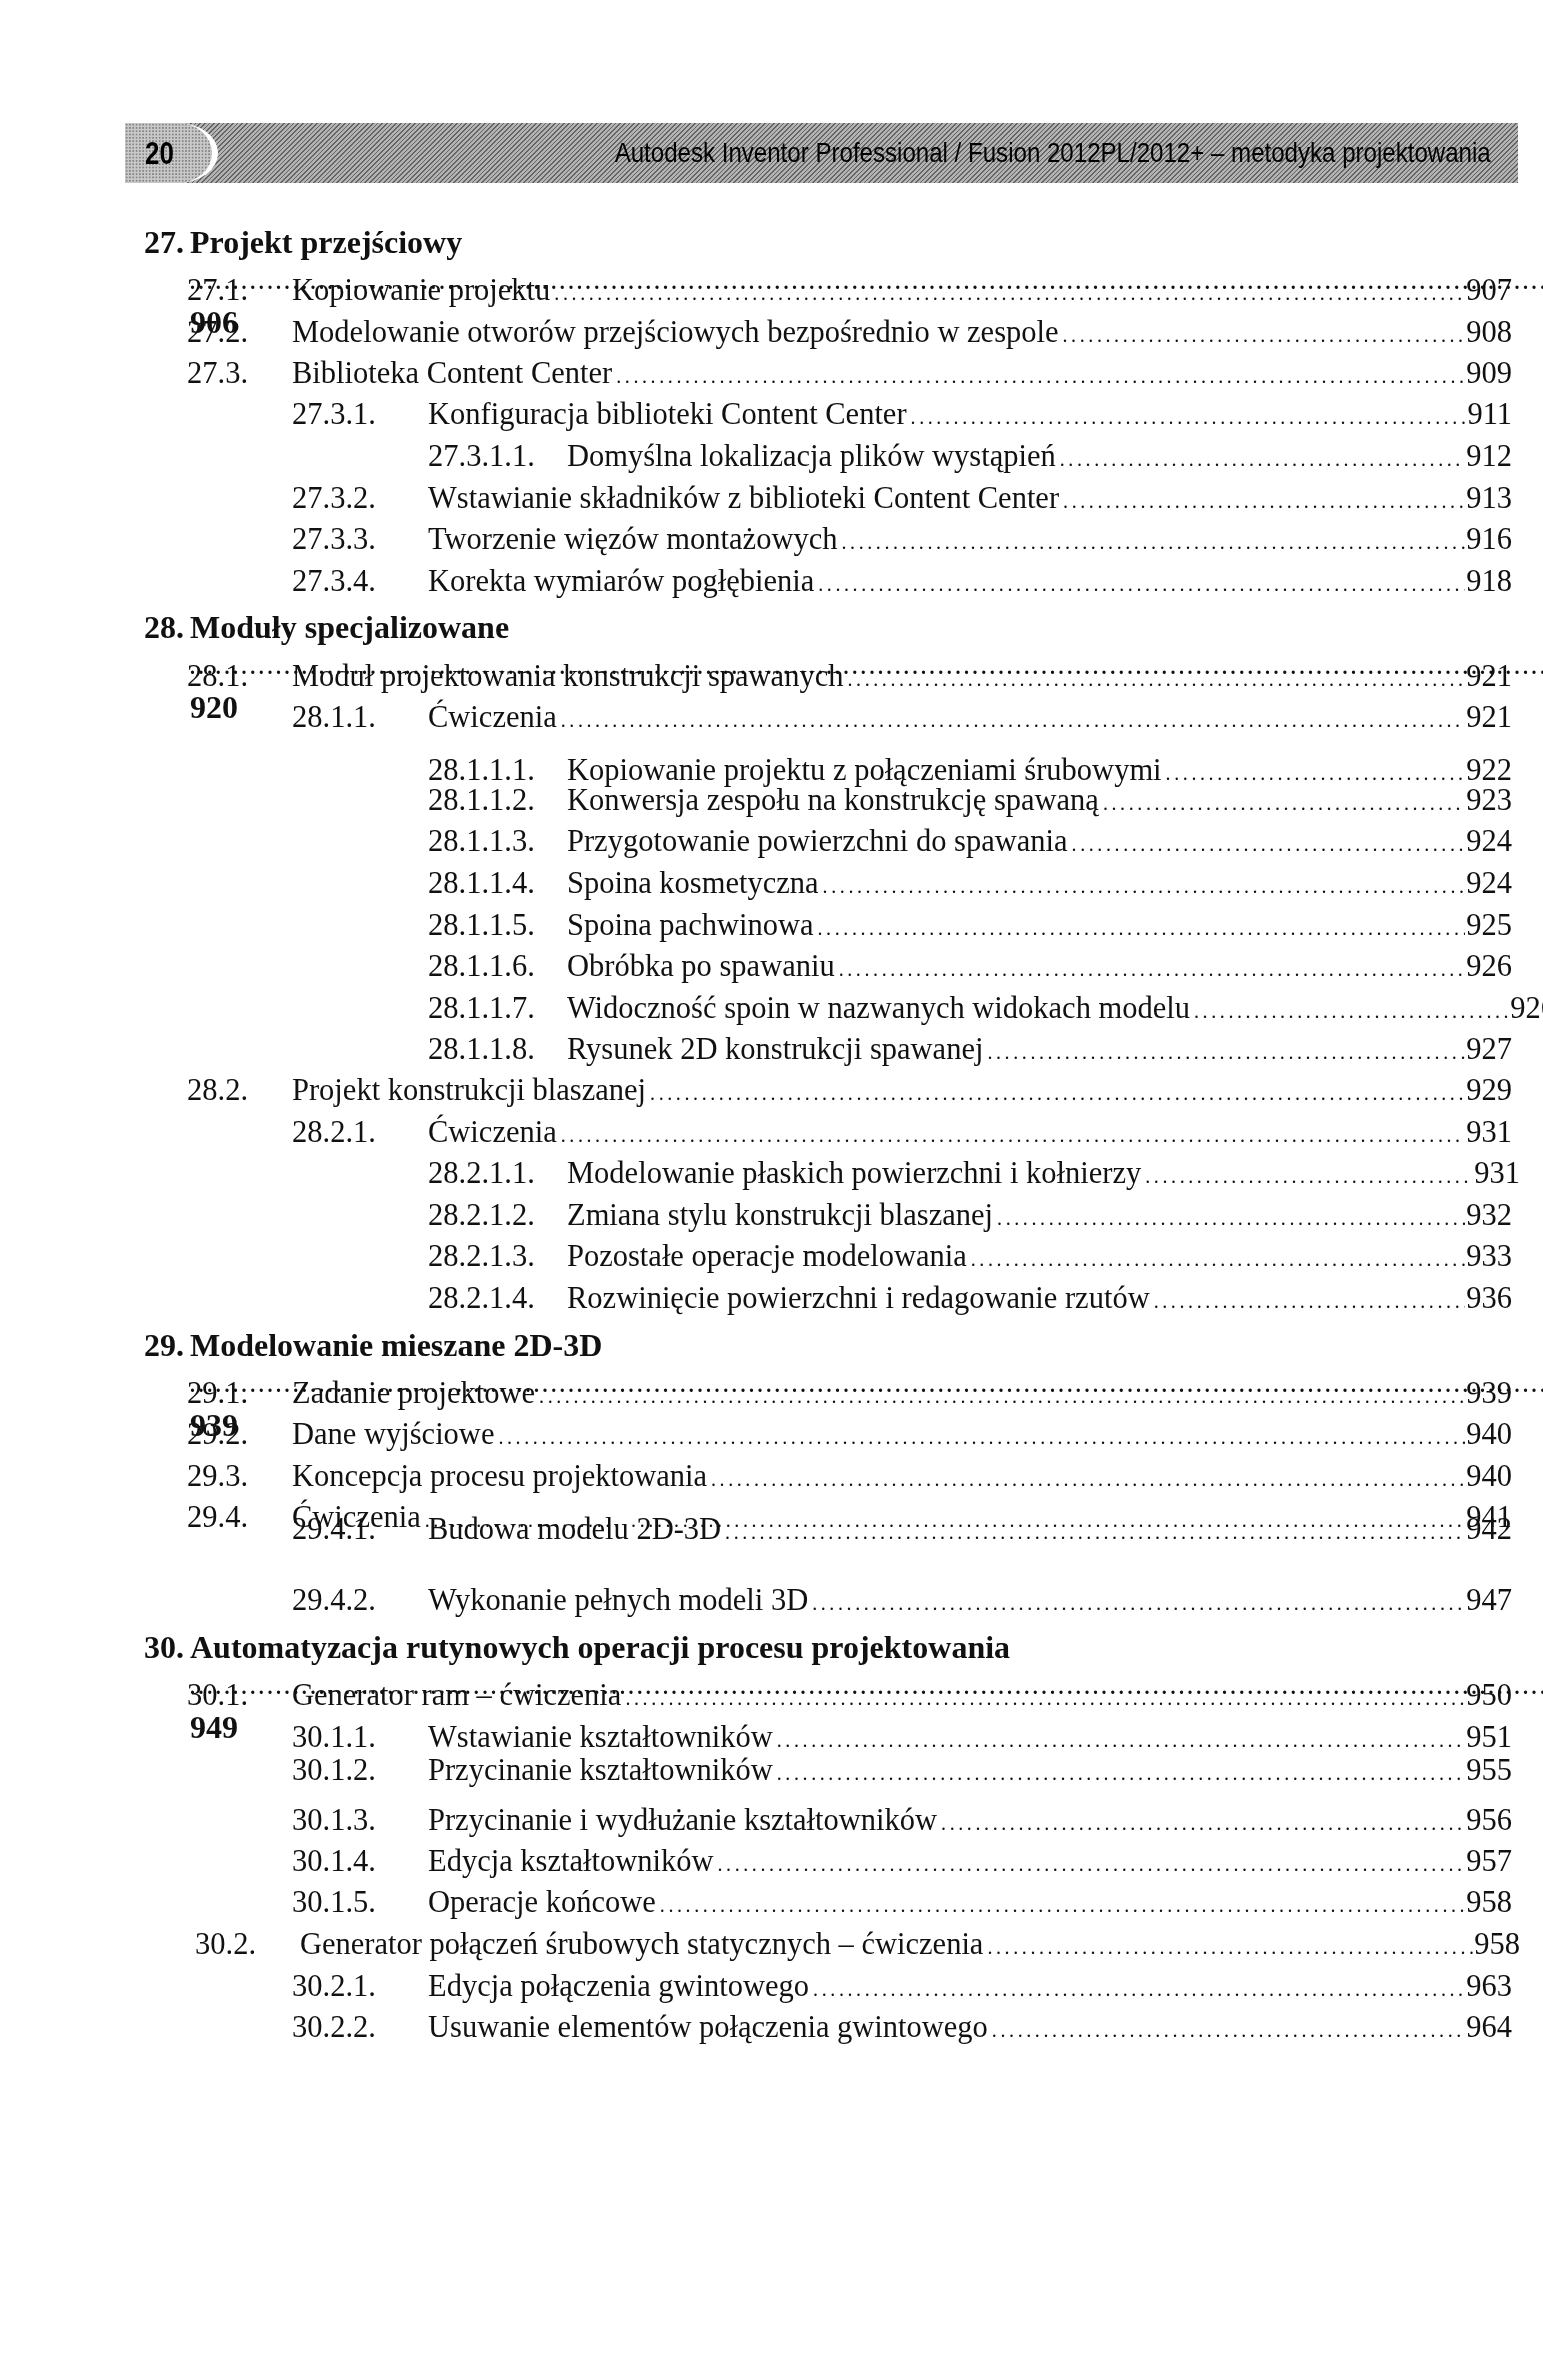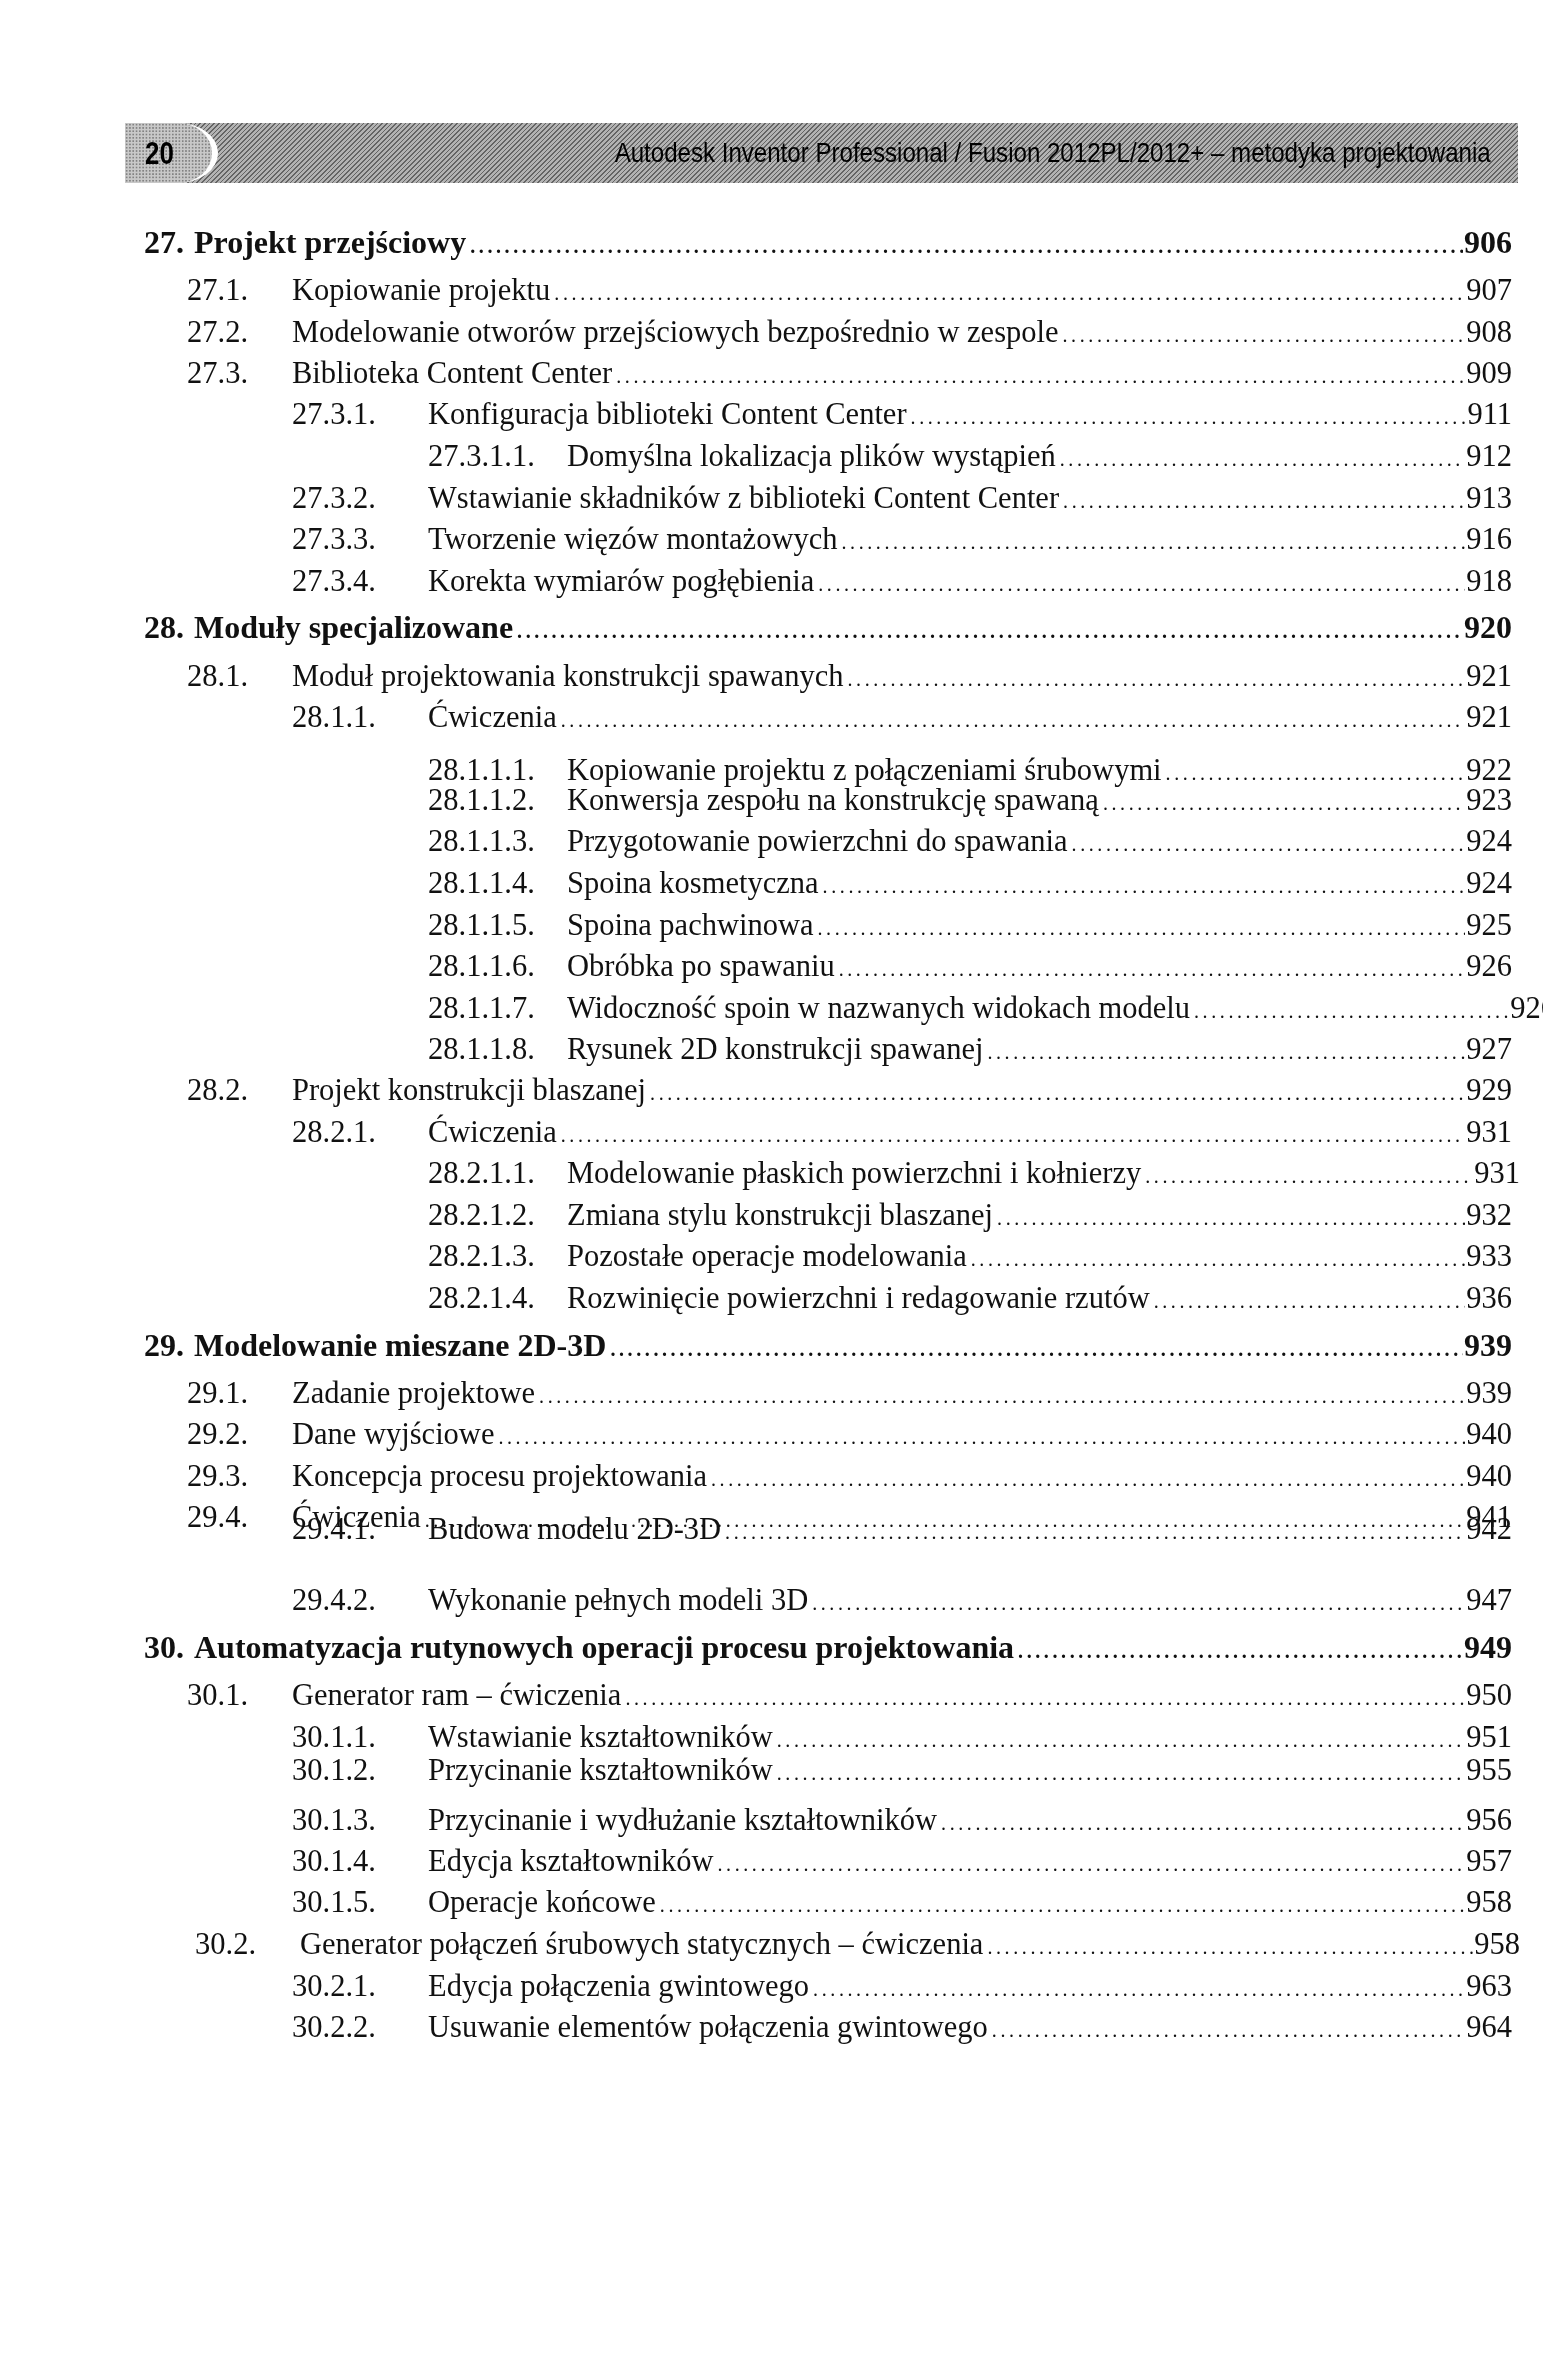--- a/index.html
+++ b/index.html
@@ -45,21 +45,21 @@
     font-size: 20px; color: #111;
   }
   .row .leader::before {
     content: ". . . . . . . . . . . . . . . . . . . . . . . . . . . . . . . . . . . . . . . . . . . . . . . . . . . . . . . . . . . . . . . . . . . . . . . . . . . . . . . . . . . . . . . . . . . . . . . . . . . . . . . . . . . . . . . . . . . . . . . . . . . . . . . . . . . . . . . . . . . . . . . . . . . . . . . . . . . . . . . . . . . . . . . . . . . . . . . . . . . . . . . . . . . . . . . . . . . . . . . . . . . . . . . . . . . . . . . . . . . . . . . . . . . . . .";
     letter-spacing: -0.7px;
   }
   .row .page { flex: 0 0 auto; text-align: right; }
 
   .row.l1 { font-weight: bold; font-size: 32px; }
   .row.l1 .num { left: 144px; }
-  .row.l1 .line { left: 194px; }
+  .row.l1 .line { left: 186px; flex-direction: column; }
 
   .row.l2 .num { left: 187px; }
   .row.l2 .line { left: 292px; }
 
   .row.l3 .num { left: 292px; }
   .row.l3 .line { left: 428px; }
 
   .row.l4 .num { left: 428px; }
   .row.l4 .line { left: 567px; }
 </style>

